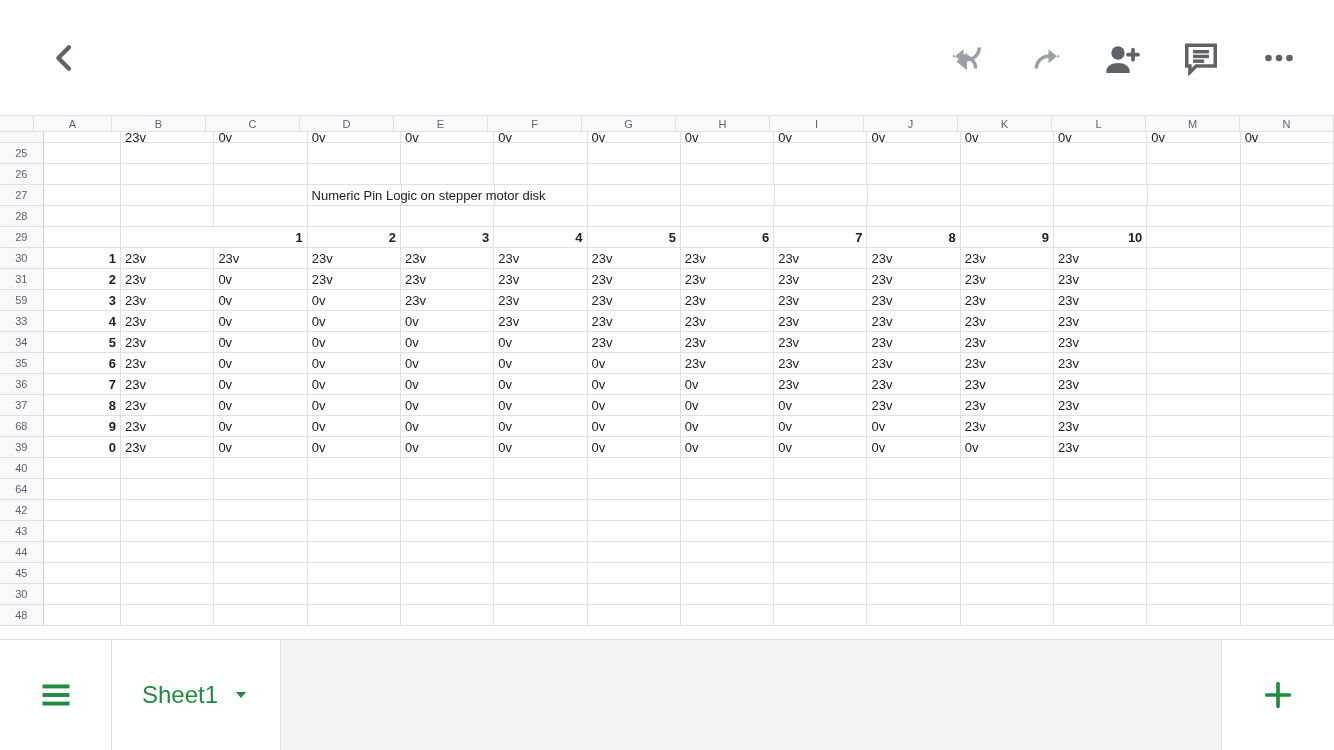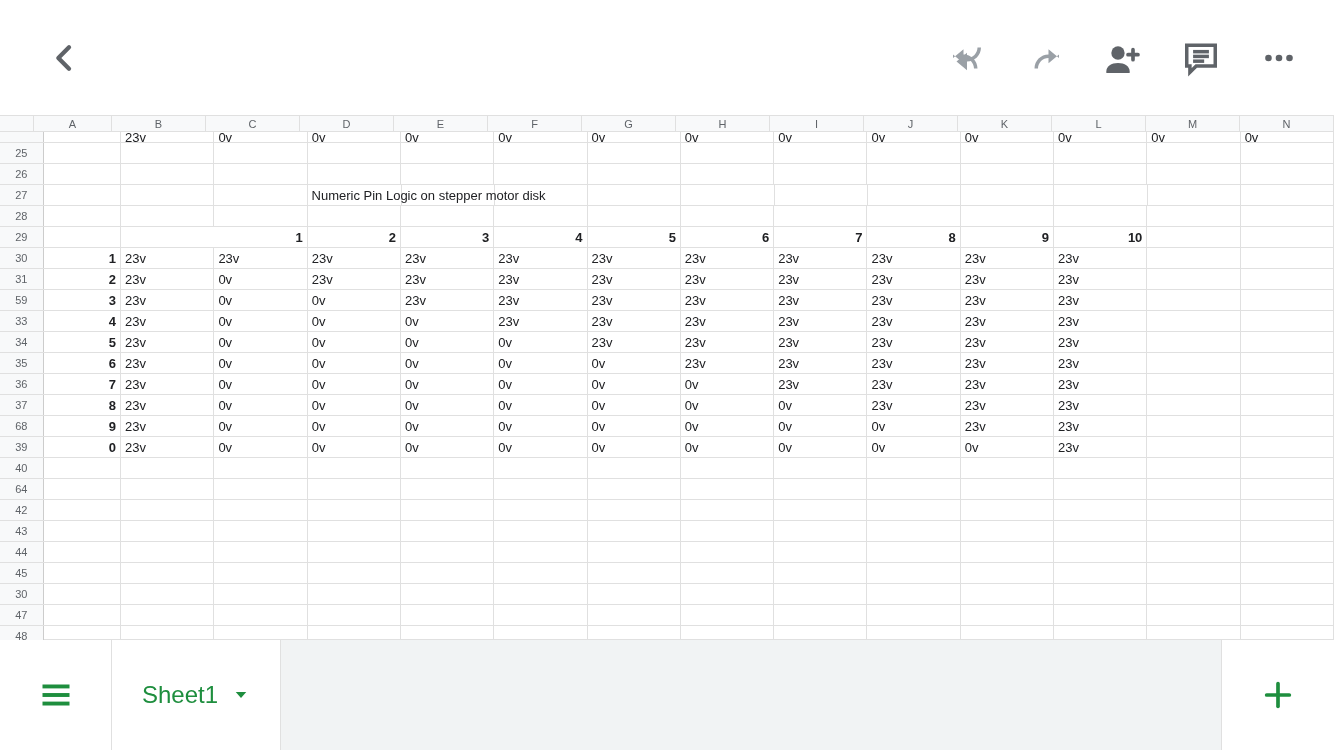--- a/index.html
+++ b/index.html
@@ -558,37 +558,20 @@
       <div class="cell" style="width: 94px;"></div>
       <div class="cell" style="width: 94px;"></div>
       <div class="cell" style="width: 94px;"></div>
       <div class="cell" style="width: 94px;"></div>
       <div class="cell" style="width: 94px;"></div>
       <div class="cell" style="width: 94px;"></div>
       <div class="cell" style="width: 94px;"></div>
       <div class="cell" style="width: 94px;"></div>
     </div>
     <div class="row">
-      <div class="rownum">47</div>
-      <div class="cell" style="width: 78px;"></div>
-      <div class="cell" style="width: 94px;"></div>
-      <div class="cell" style="width: 94px;"></div>
-      <div class="cell" style="width: 94px;"></div>
-      <div class="cell" style="width: 94px;"></div>
-      <div class="cell" style="width: 94px;"></div>
-      <div class="cell" style="width: 94px;"></div>
-      <div class="cell" style="width: 94px;"></div>
-      <div class="cell" style="width: 94px;"></div>
-      <div class="cell" style="width: 94px;"></div>
-      <div class="cell" style="width: 94px;"></div>
-      <div class="cell" style="width: 94px;"></div>
-      <div class="cell" style="width: 94px;"></div>
-      <div class="cell" style="width: 94px;"></div>
-    </div>
-    <div class="row">
       <div class="rownum">48</div>
       <div class="cell" style="width: 78px;"></div>
       <div class="cell" style="width: 94px;"></div>
       <div class="cell" style="width: 94px;"></div>
       <div class="cell" style="width: 94px;"></div>
       <div class="cell" style="width: 94px;"></div>
       <div class="cell" style="width: 94px;"></div>
       <div class="cell" style="width: 94px;"></div>
       <div class="cell" style="width: 94px;"></div>
       <div class="cell" style="width: 94px;"></div>

